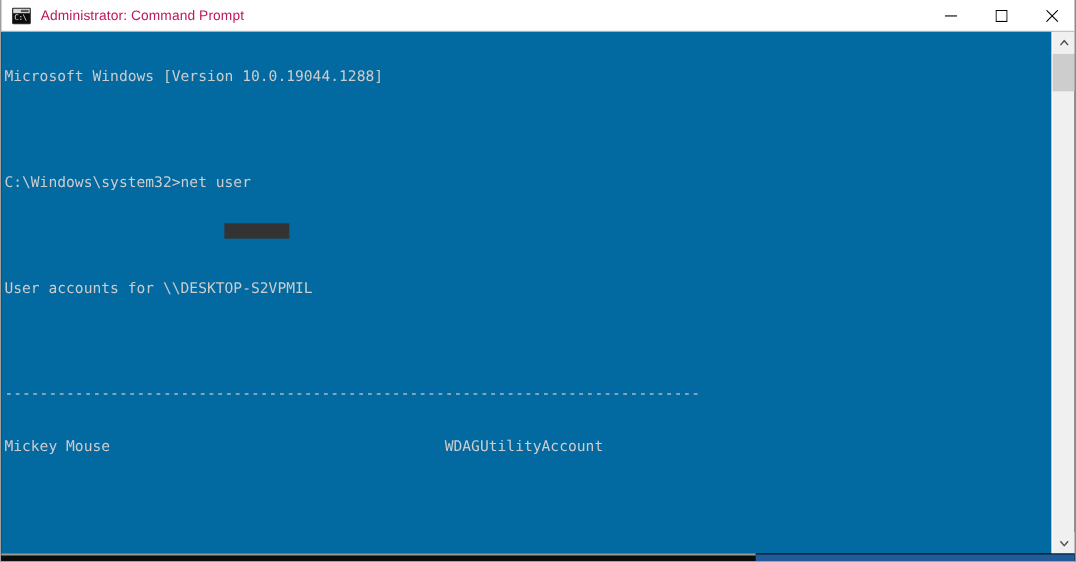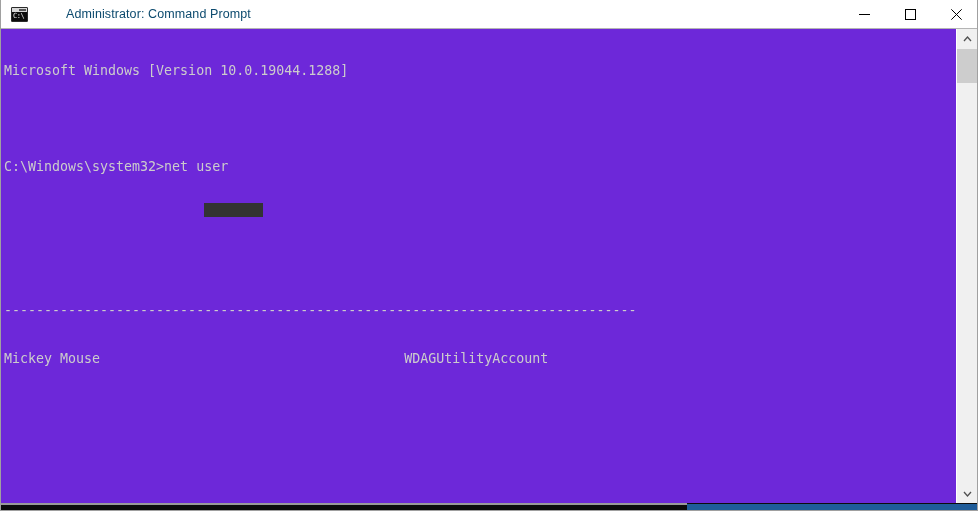--- a/index.html
+++ b/index.html
@@ -70,24 +70,23 @@
     left: 1px;
     top: 4px;
     font-family: "DejaVu Sans Mono", monospace;
     font-size: 7px;
     line-height: 9px;
     color: #e6e6e6;
     letter-spacing: -0.5px;
   }
   .title-text {
     font-size: 12.5px;
-    color: #0c4a6e;
+    color: #be185d;
     letter-spacing: 0.1px;
     white-space: nowrap;
-    margin-left: 29px;
   }
   .win-controls {
     margin-left: auto;
     display: flex;
     height: 29px;
   }
   .win-btn {
     width: 46px;
     height: 29px;
     display: flex;
@@ -99,21 +98,21 @@
   }
   .win-btn svg { display: block; }
 
   
   .console {
     position: absolute;
     top: 29px;
     left: 0;
     width: 956px;
     height: 475px;
-    background: #6d28d9;
+    background: #0369a1;
     overflow: hidden;
     padding: 0;
   }
   .console-inner {
     padding: 2px 0 0 3px;
     font-family: "DejaVu Sans Mono", "Liberation Mono", monospace;
     font-size: 13.3px;
     line-height: 16px;
     color: #cccccc;
     white-space: pre;
@@ -226,20 +225,21 @@
       </button>
     </div>
   </div>
 
   <div class="console">
     <div class="console-inner">
       <div class="line">Microsoft Windows [Version 10.0.19044.1288]</div>
       <div class="line blank"></div>
       <div class="line">C:\Windows\system32&gt;net user</div>
       <div class="line blank"></div>
+      <div class="line">User accounts for \\DESKTOP-S2VPMIL</div>
       <div class="line blank"></div>
       <div class="line">-------------------------------------------------------------------------------</div>
       <div class="line">Mickey Mouse                                      WDAGUtilityAccount</div>
       
       
       
       
       
       
       

